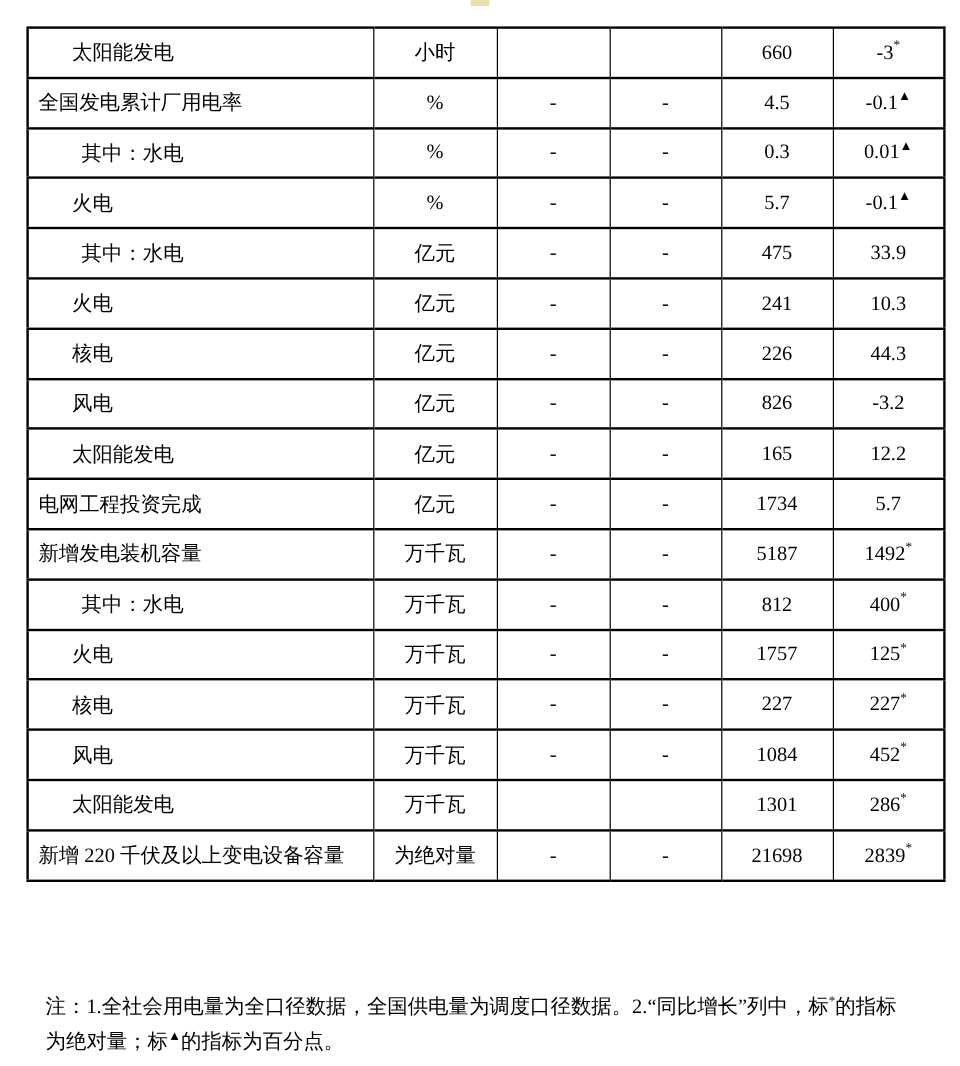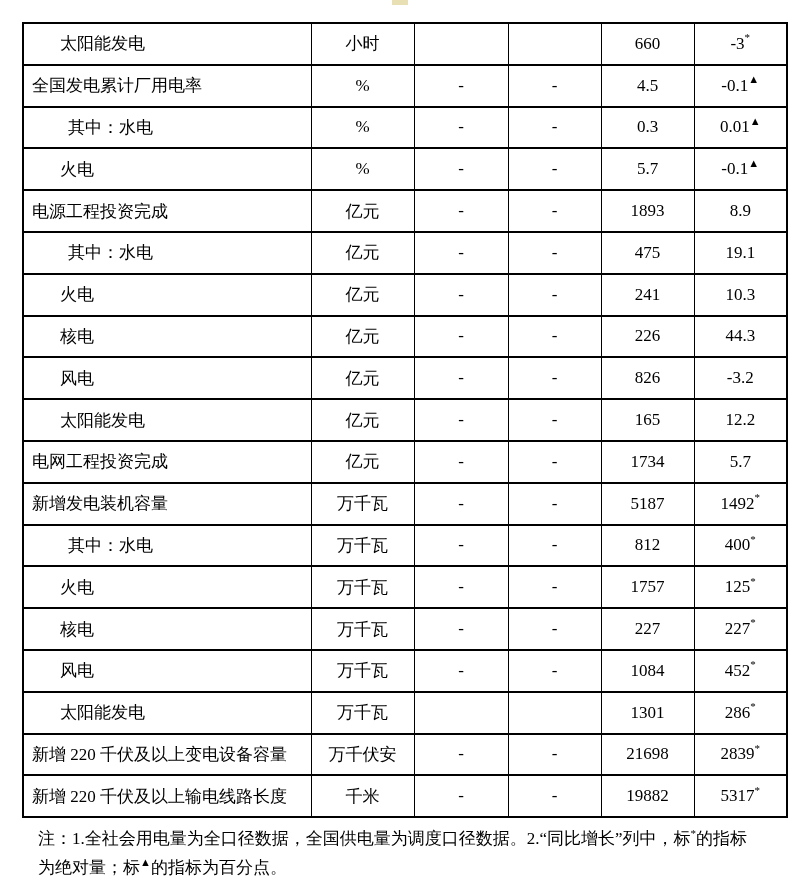--- a/index.html
+++ b/index.html
@@ -115,34 +115,26 @@
       </tr>
       <tr>
         <td class="c-item indent-2">火电</td>
         <td class="c-center">%</td>
         <td class="c-center">-</td>
         <td class="c-center">-</td>
         <td class="c-center">5.7</td>
         <td class="c-center">-0.1<sup class="mark">▲</sup></td>
       </tr>
       <tr>
-        <td class="c-item indent-0">电源工程投资完成</td>
-        <td class="c-center">亿元</td>
-        <td class="c-center">-</td>
-        <td class="c-center">-</td>
-        <td class="c-center">1893</td>
-        <td class="c-center">8.9</td>
-      </tr>
-      <tr>
         <td class="c-item indent-1">其中：水电</td>
         <td class="c-center">亿元</td>
         <td class="c-center">-</td>
         <td class="c-center">-</td>
         <td class="c-center">475</td>
-        <td class="c-center">19.1</td>
+        <td class="c-center">33.9</td>
       </tr>
       <tr>
         <td class="c-item indent-2">火电</td>
         <td class="c-center">亿元</td>
         <td class="c-center">-</td>
         <td class="c-center">-</td>
         <td class="c-center">241</td>
         <td class="c-center">10.3</td>
       </tr>
       <tr>
@@ -220,30 +212,22 @@
       <tr>
         <td class="c-item indent-2">太阳能发电</td>
         <td class="c-center">万千瓦</td>
         <td class="c-center"></td>
         <td class="c-center"></td>
         <td class="c-center">1301</td>
         <td class="c-center">286<sup class="mark">*</sup></td>
       </tr>
       <tr>
         <td class="c-item indent-0">新增 220 千伏及以上变电设备容量</td>
-        <td class="c-center">万千伏安</td>
+        <td class="c-center">为绝对量</td>
         <td class="c-center">-</td>
         <td class="c-center">-</td>
         <td class="c-center">21698</td>
         <td class="c-center">2839<sup class="mark">*</sup></td>
       </tr>
-      <tr>
-        <td class="c-item indent-0">新增 220 千伏及以上输电线路长度</td>
-        <td class="c-center">千米</td>
-        <td class="c-center">-</td>
-        <td class="c-center">-</td>
-        <td class="c-center">19882</td>
-        <td class="c-center">5317<sup class="mark">*</sup></td>
-      </tr>
     </tbody>
 </table>
 
 <div class="footnote" id="footnote"><span>注：1.全社会用电量为全口径数据，全国供电量为调度口径数据。2.“同比增长”列中，标</span><sup>*</sup><span>的指标</span><br><span>为绝对量；标</span><sup>▲</sup><span>的指标为百分点。</span></div>
 
 </body></html>

